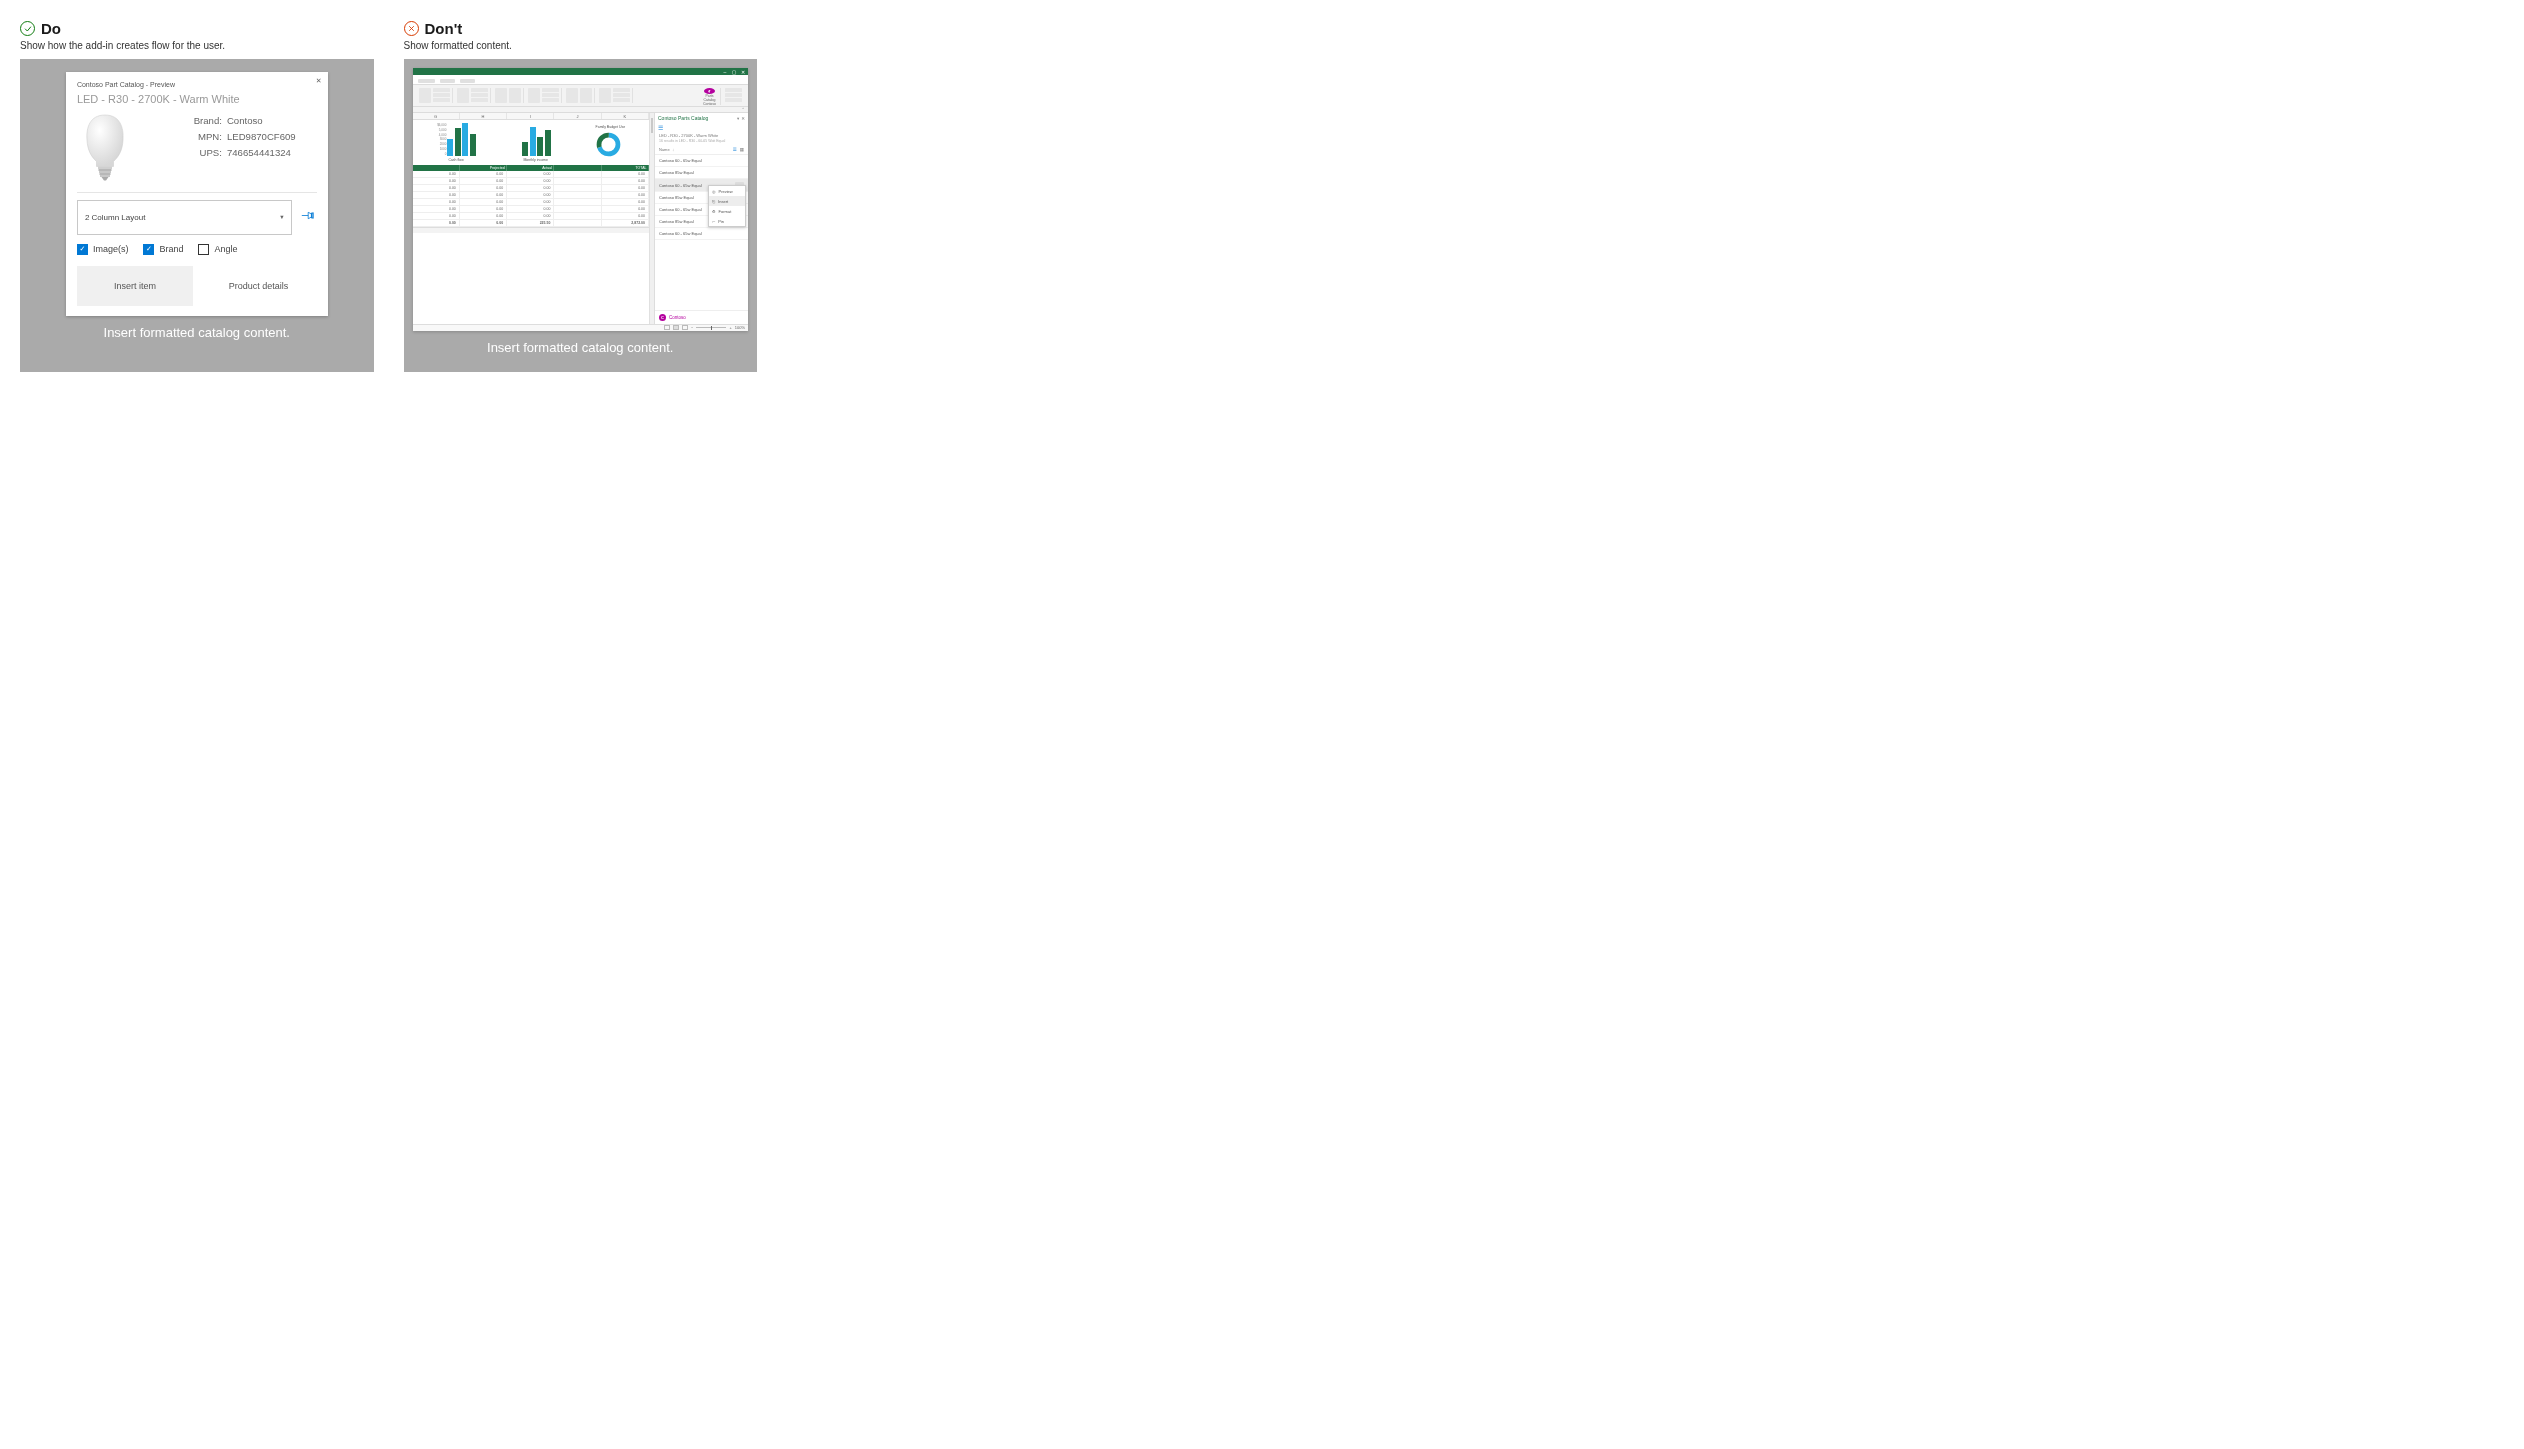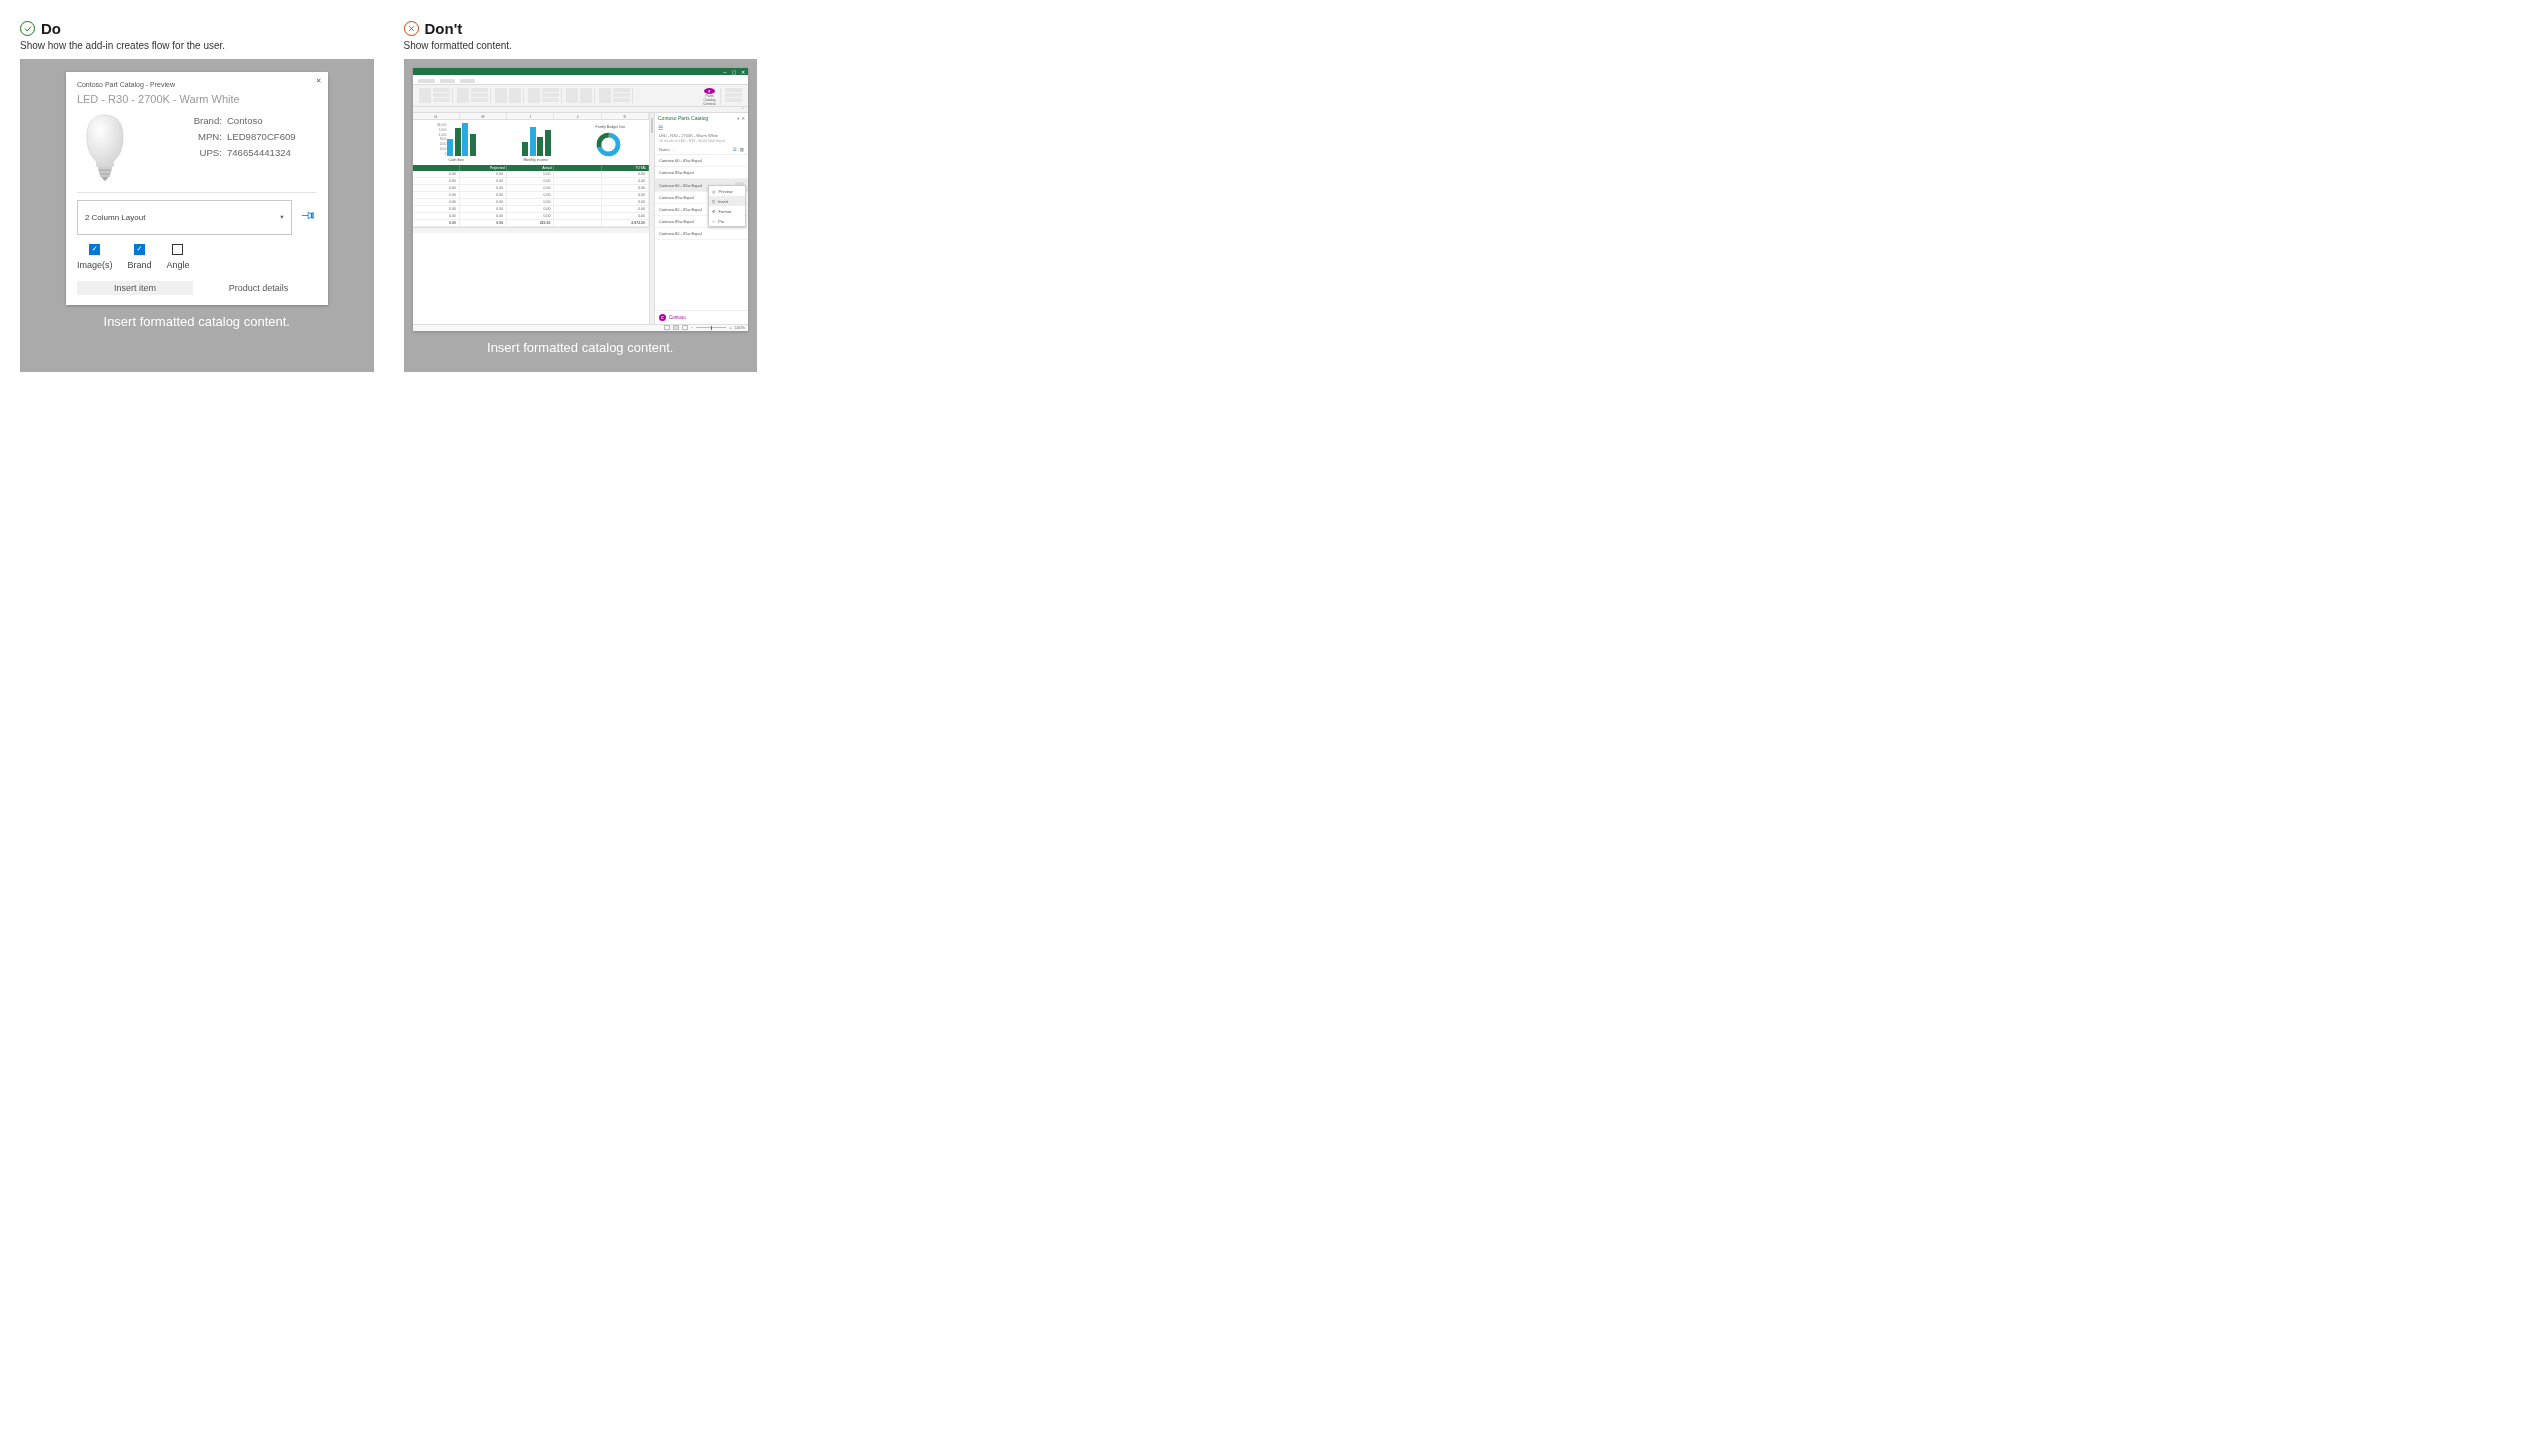--- a/index.html
+++ b/index.html
@@ -78,29 +78,29 @@
   .preview-divider { height:0.5px; background:#e5e5e5; margin: 9px 0 7px; }
   .layout-row { display:flex; align-items:center; gap: 9px; }
   .layout-select {
     flex: 1; border:0.5px solid #c8c8c8; padding: 12px 7px;
     display:flex; justify-content:space-between; align-items:center;
     font-size: 8px; color:#444; cursor:pointer;
   }
   .chev { font-size: 6.6px; color:#666; }
   .pin { color:#0078d4; font-size: 12px; cursor:pointer; }
   .check-row { display:flex; gap: 15px; margin-top: 9px; align-items:center; }
-  .check-item { display:flex; align-items:center; gap: 5px; font-size: 9px; color:#444; cursor:pointer;flex-direction:column;}
+  .check-item { display:flex; align-items:center; gap: 5px; font-size: 9px; color:#444; cursor:pointer;}
   .cbox {
     width:11px; height:11px; border:0.5px solid #333; display:flex;
     align-items:center; justify-content:center; color:#fff; font-size:7px;
   }
   .cbox.checked { background:#0078d4; border-color:#0078d4; }
   .action-row { display:flex; gap: 7px; margin-top: 11px; }
   .action-btn {
-    flex:1; padding: 2px 0; text-align:center; font-size:9px; color:#555; cursor:pointer;
+    flex:1; padding: 15px 0; text-align:center; font-size:9px; color:#555; cursor:pointer;
   }
   .action-btn.primary { background:#f0f0f0; }
 
   
   .excel-card {
     background:#fff; width: 100%; height: 89%;
     box-shadow: 0 1px 3px rgba(0,0,0,.2);
     display:flex; flex-direction:column;
     font-size: 4.5px; color:#666;
   }

